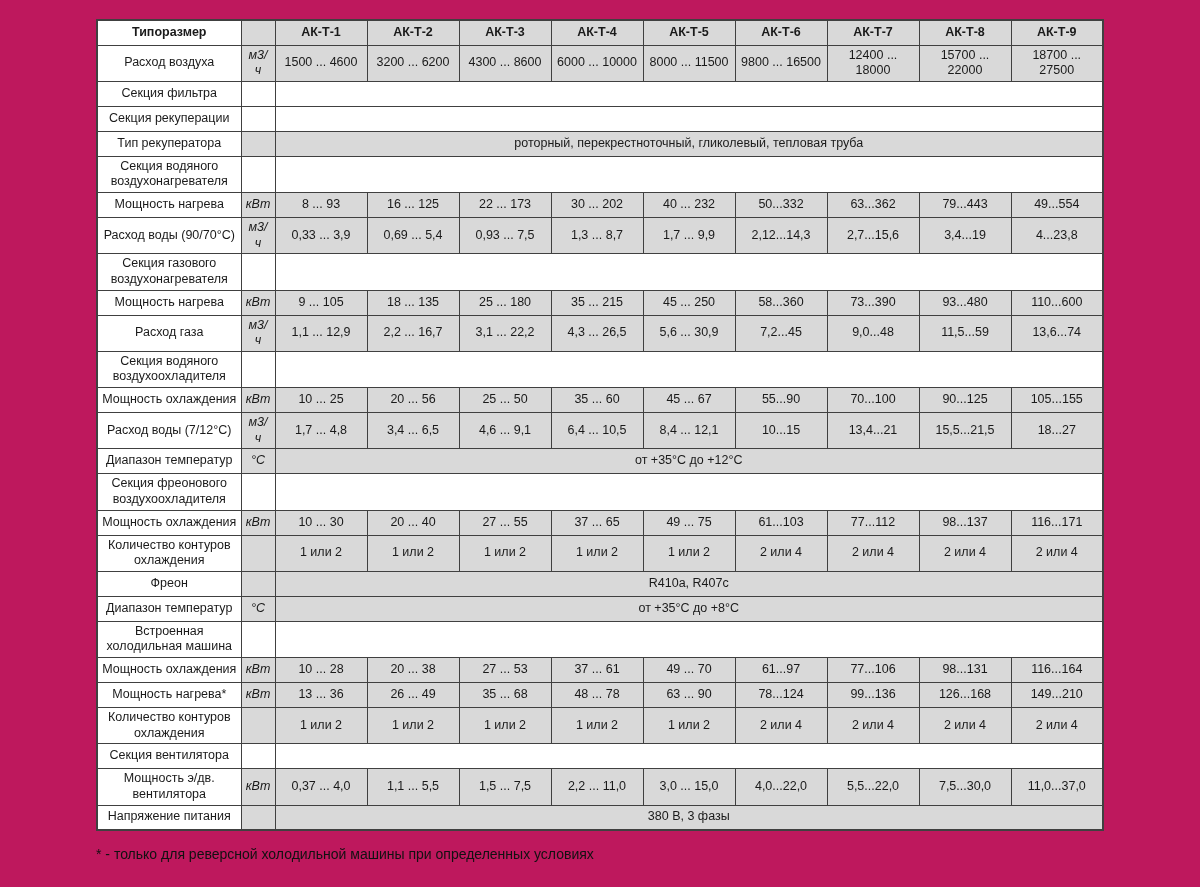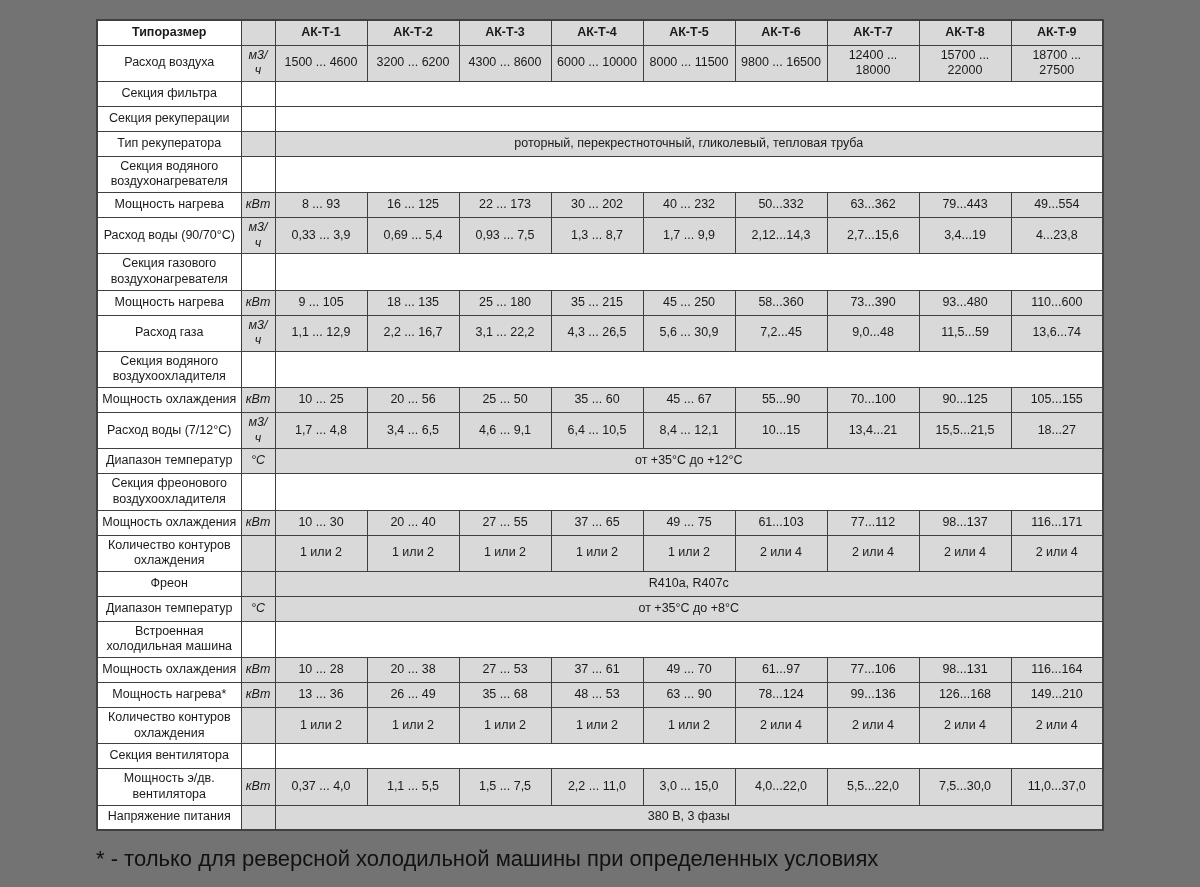--- a/index.html
+++ b/index.html
@@ -1,19 +1,19 @@
 <!DOCTYPE html>
 <html><head>
 <meta charset="utf-8">
 <style>
   html, body { margin:0; padding:0; background:#ffffff; }
   .page {
     position:relative;
     width:1200px; height:887px;
-    background:#737373;
+    background:#be185d;
     font-family:"Liberation Sans", sans-serif;
     color:#1a1a1a;
     overflow:hidden;
   }
   table.spec {
     position:absolute; left:96px; top:19px;
     width:1008px;
     border-collapse:collapse;
     table-layout:fixed;
     border:2px solid #404040;
@@ -35,21 +35,21 @@
   .unit { background:#d9d9d9;font-style:italic; }
   .val  { background:#d9d9d9; }
   .wcell{ background:#ffffff; }
   .sec  { font-weight:normal; font-size:12.8px; }
   
   .hl { background:#ffffff; font-weight:bold; font-size:15px; }
   .hu { background:#d9d9d9; }
   .hm { background:#d9d9d9; font-weight:bold; font-size:14.5px; }
   .footnote {
     position:absolute; left:96px; top:846px;
-    font-size:22px;
+    font-size:14px;
     color:#111111;
     white-space:nowrap;
   }
 </style>
 </head>
 <body>
 
 <div class="page">
 
   <table class="spec">
@@ -266,21 +266,21 @@
           <td class="val">77...106</td>
           <td class="val">98...131</td>
           <td class="val">116...164</td>
         </tr>
         <tr>
           <td class="lbl">Мощность нагрева*</td>
           <td class="unit">кВт</td>
           <td class="val">13 ... 36</td>
           <td class="val">26 ... 49</td>
           <td class="val">35 ... 68</td>
-          <td class="val">48 ... 53</td>
+          <td class="val">48 ... 78</td>
           <td class="val">63 ... 90</td>
           <td class="val">78...124</td>
           <td class="val">99...136</td>
           <td class="val">126...168</td>
           <td class="val">149...210</td>
         </tr>
         <tr>
           <td class="lbl">Количество контуров охлаждения</td>
           <td class="unit"></td>
           <td class="val">1 или 2</td>

